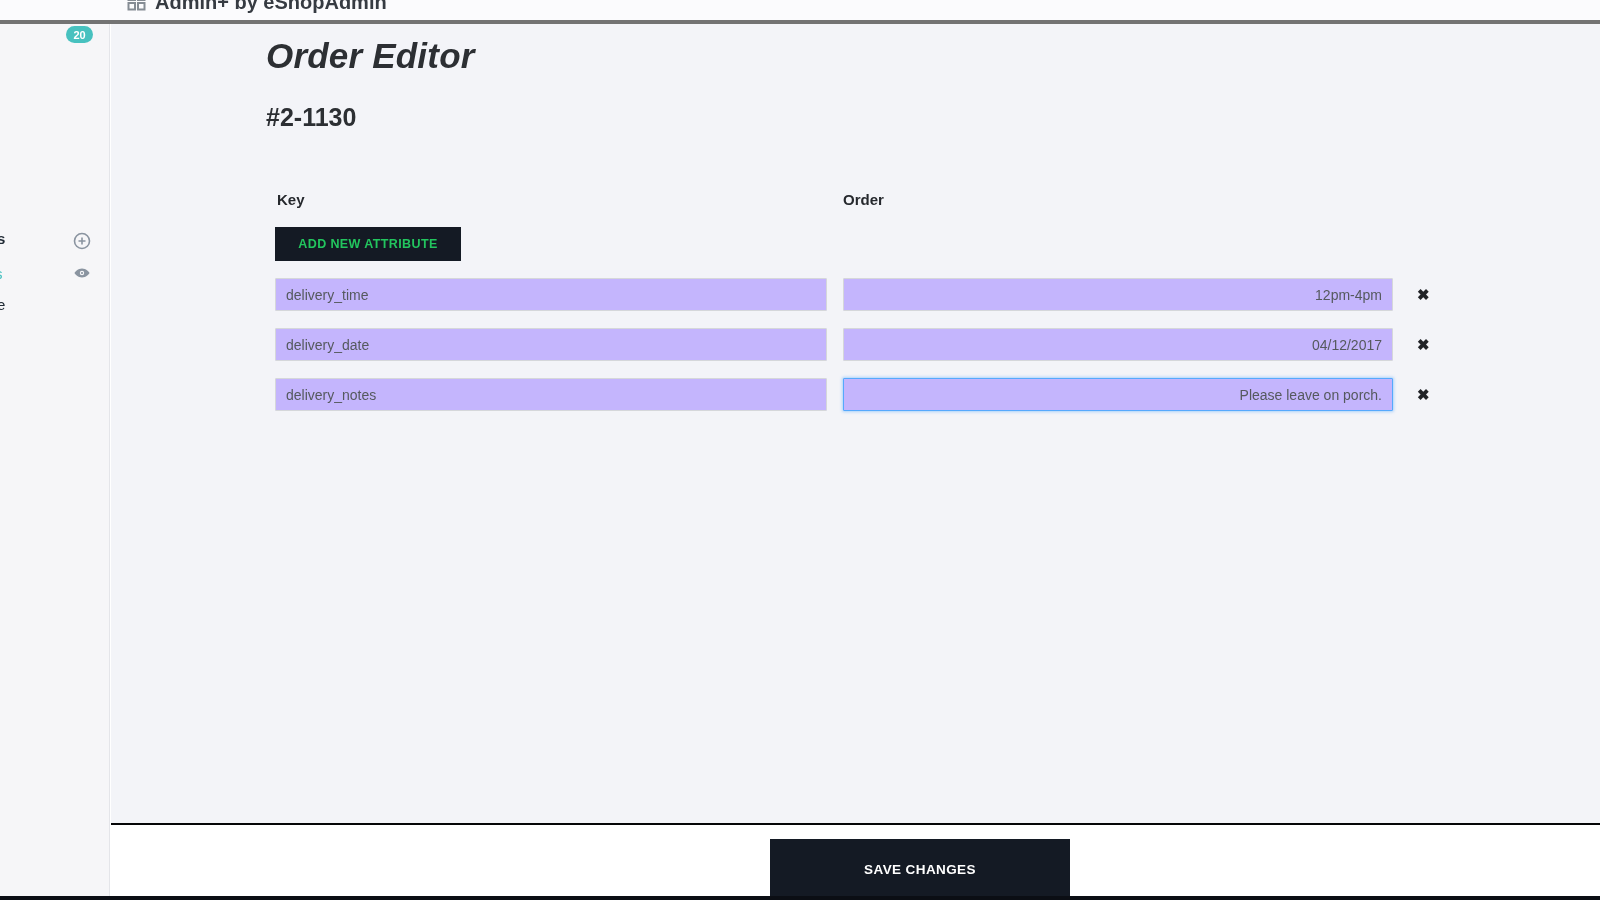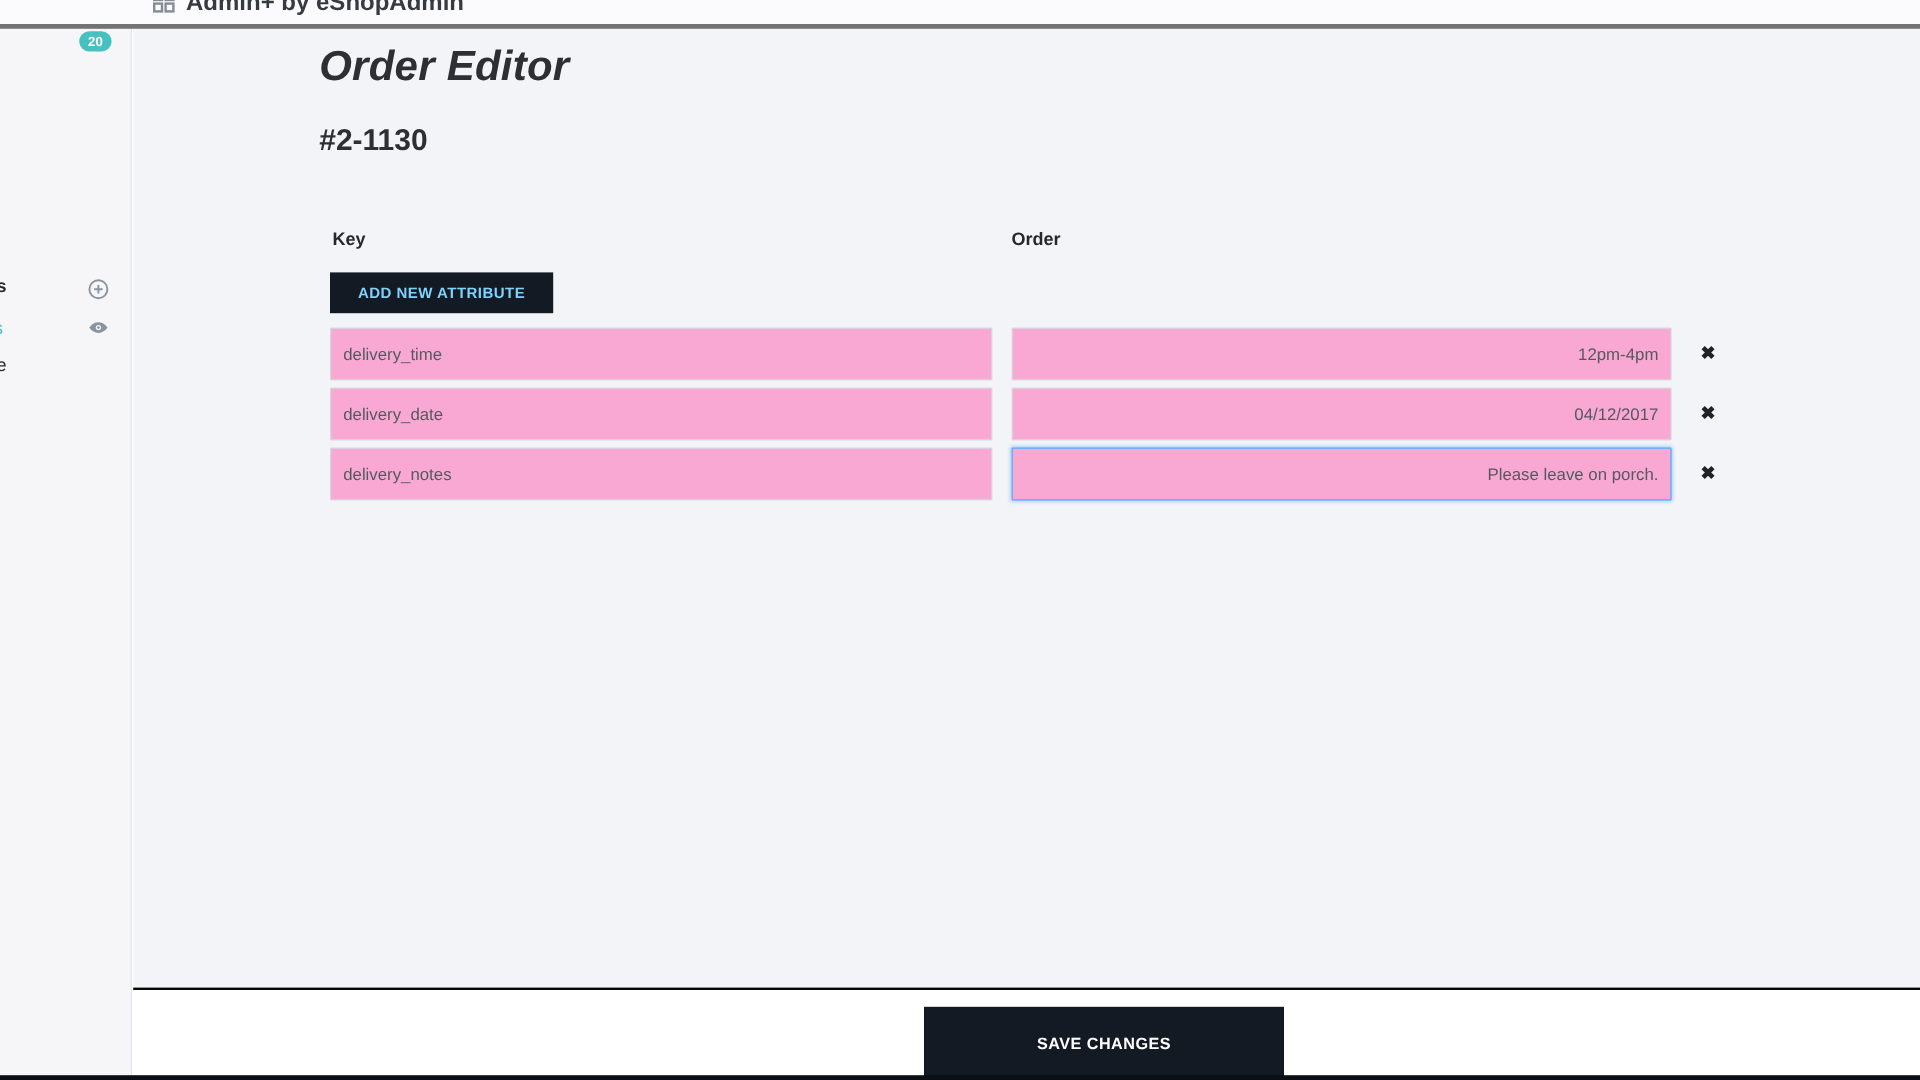--- a/index.html
+++ b/index.html
@@ -50,30 +50,30 @@
   .order-number {
     position:absolute; left:155px; top:79px;
     font-size:25px; font-weight:700; color:#2c2f33;
   }
   .col-header { position:absolute; top:167px; font-size:15px; font-weight:700; color:#25282d; }
   .col-header.key   { left:166px; }
   .col-header.value { left:732px; }
 
   .add-button {
     position:absolute; left:164px; top:203px; width:186px; height:34px;
-    background:#141a24; color:#7dd3fc; border:none; cursor:pointer;
+    background:#141a24; color:#22c55e; border:none; cursor:pointer;
     font-family:"Liberation Sans", sans-serif;
     font-size:12.5px; font-weight:700; letter-spacing:0.4px;
     display:flex; align-items:center; justify-content:center;
   }
 
   .attr-rows { position:absolute; left:164px; top:254px; width:1325px; }
   .attr-row { display:flex; align-items:center; height:33px; margin-bottom:17px; }
   .attr-row input {
-    height:44px; border:1px solid #d5d7da; border-radius:1px; background:#f9a8d4;
+    height:33px; border:1px solid #d5d7da; border-radius:1px; background:#c4b5fd;
     font-family:"Liberation Sans", sans-serif; font-size:14px; color:#55595e;
     padding:0 10px; outline:none;
   }
   .key-input   { width:552px; }
   .value-input { width:550px; margin-left:16px;text-align:right; }
   .value-input.focused {
     border:1px solid #55a9fd;
     box-shadow:0 0 3px 1px rgba(85,169,253,0.45);
     padding-left:36px;
   }

